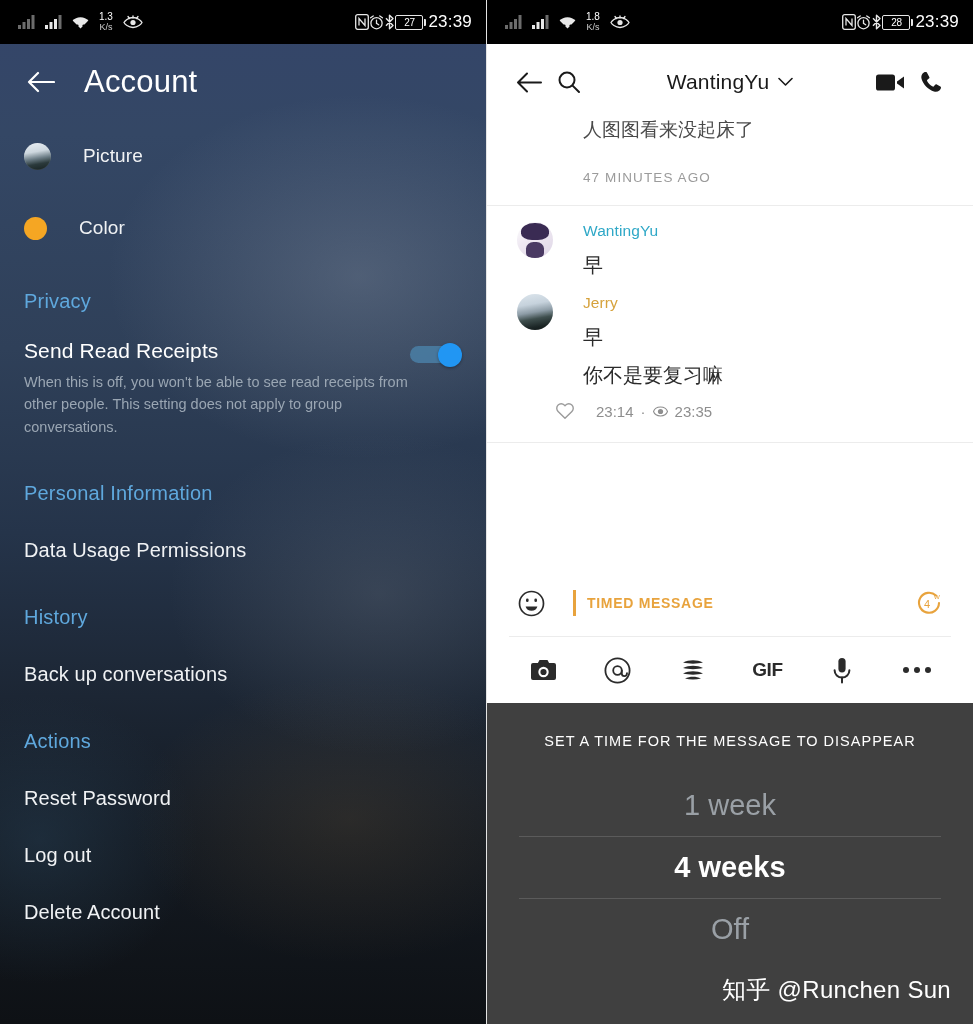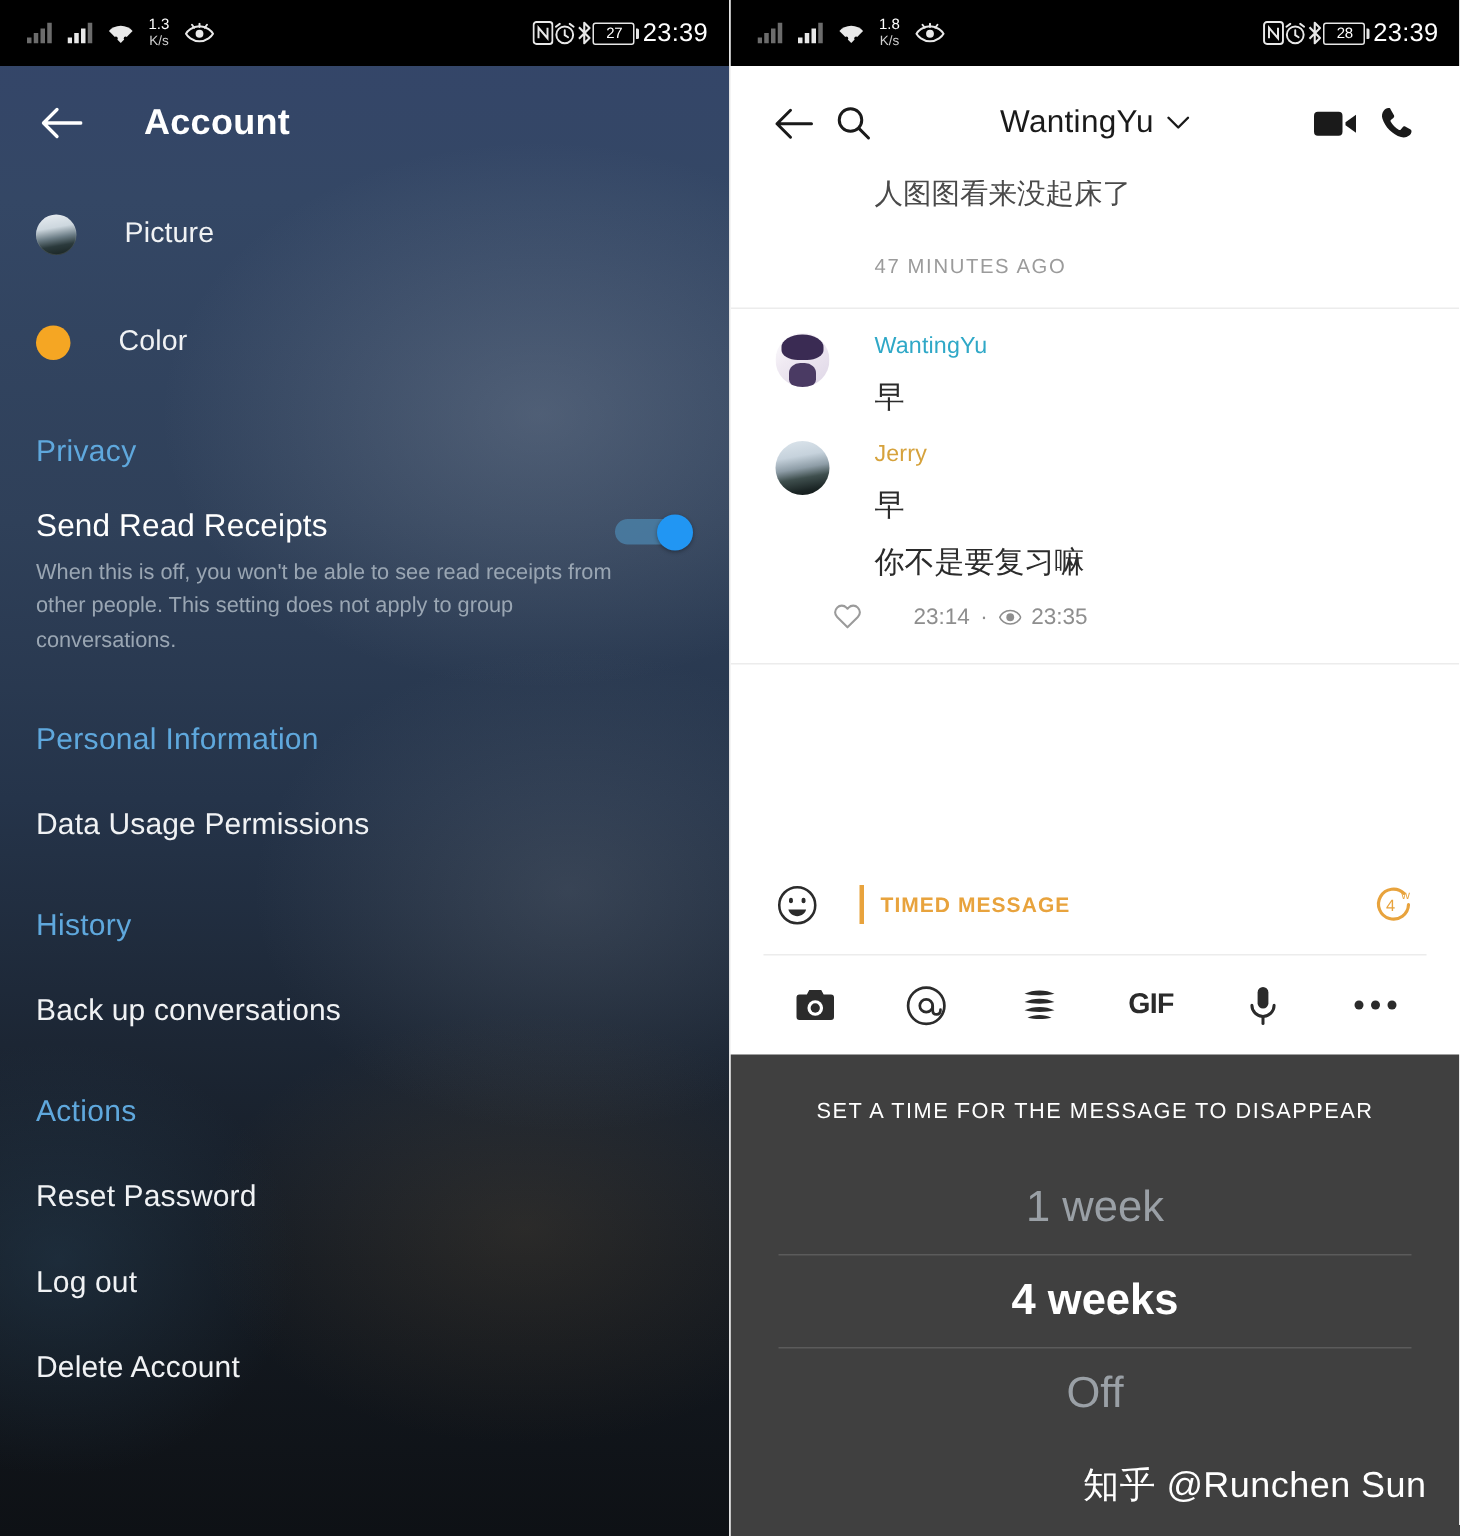--- a/index.html
+++ b/index.html
@@ -42,22 +42,22 @@
       radial-gradient(ellipse 300px 230px at 78% 58%, rgba(120,128,140,0.26), rgba(120,128,140,0) 70%),
       radial-gradient(ellipse 300px 200px at 72% 80%, rgba(120,95,60,0.22), rgba(120,95,60,0) 72%),
       radial-gradient(ellipse 220px 200px at 8% 82%, rgba(40,66,88,0.45), rgba(40,66,88,0) 72%),
       linear-gradient(180deg, #34456a 0%, #344765 13%, #2f4059 34%, #25344a 52%, #1c2634 68%, #141a22 82%, #0e1115 100%);
   }
   .left-content { flex: 1; position: relative; }
 
   .appbar { height: 76px; display: flex; align-items: center; padding: 0 22px; }
   .appbar .back { width: 38px; height: 38px; display: flex; align-items: center; justify-content: center; cursor: pointer; }
   .appbar .title {
-    color: #ffffff; font-size: 24px; font-weight: bold;
-    margin-left: 36px; letter-spacing: .2px;
+    color: #ffffff; font-size: 31px; font-weight: normal;
+    margin-left: 24px; letter-spacing: .2px;
   }
 
   .row {
     display: flex; align-items: center; padding: 0 24px;
     min-height: 36px; position: relative;
   }
   .row .row-label { color: #f0f2f4; font-size: 19px; letter-spacing: .1px; }
   .row-pic { margin-top: 18px; }
   .row-color { margin-top: 36px; }
   .avatar-thumb {
@@ -151,21 +151,21 @@
     content: ""; position: absolute; left: 24%; top: 55%; width: 52%; height: 46%;
     background: #4a3a63; border-radius: 40% 40% 30% 30%;
   }
   .av-landscape {
     background: linear-gradient(170deg, #dde6ed 0%, #c6d2dc 30%, #8d9ca6 50%, #3f4f4e 66%, #1b2525 86%, #101717 100%);
   }
   .msg-content { flex: 1; min-width: 0; }
   .msg-sender { font-size: 15.5px; letter-spacing: .1px; }
   .msg-text { font-size: 20px; color: #2b2b2b; margin-top: 12px; line-height: 1.3; }
   .msg-meta {
-    display: flex; align-items: center; gap: 26px;
+    display: flex; align-items: center; gap: 13px;
     margin-top: 14px; margin-left: -66px; padding-left: 0;
   }
   .meta-heart { width: 36px; display: flex; justify-content: center; margin-left: 30px; }
   .meta-times { color: #8e8e8e; font-size: 15px; display: flex; align-items: center; gap: 7px; }
   .meta-dot { color: #8e8e8e; }
 
   .section-divider { height: 1px; background: #ececec; margin-top: 22px; }
 
   
   .composer {

